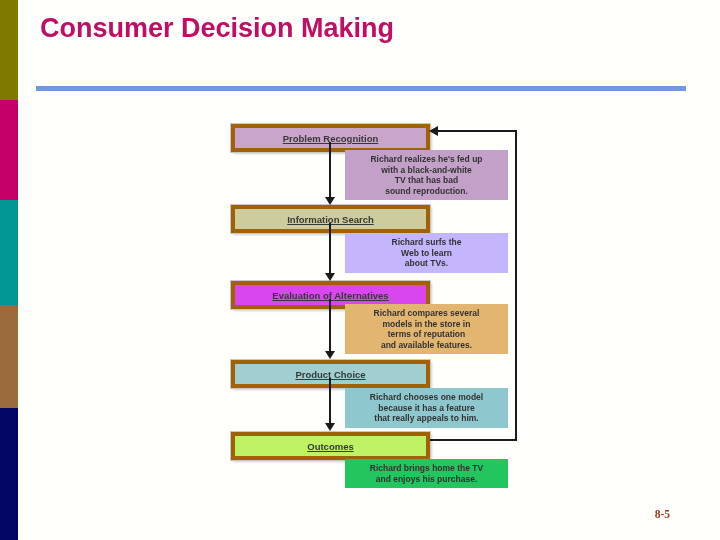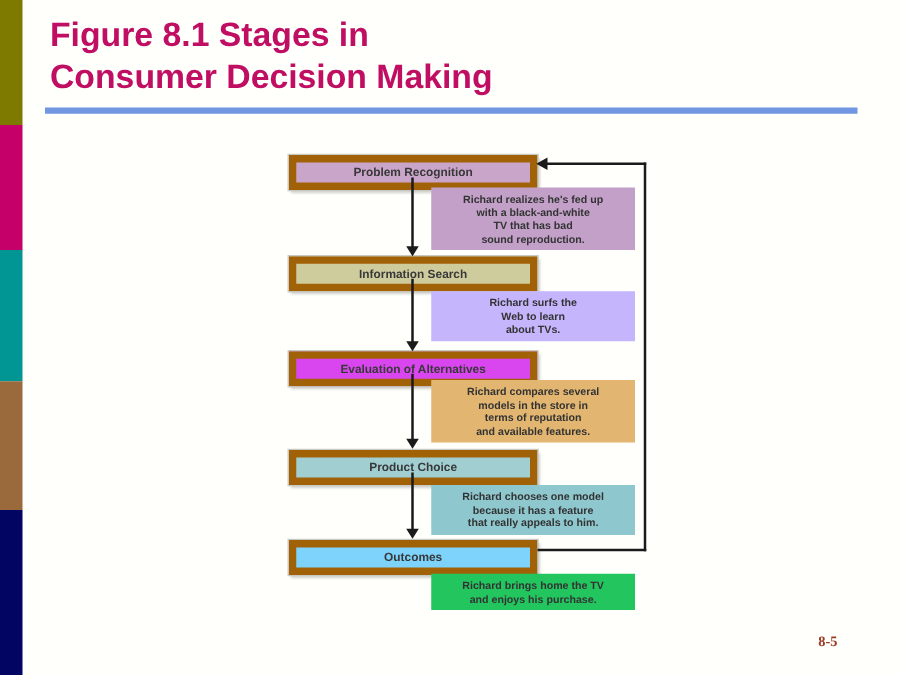--- a/index.html
+++ b/index.html
@@ -25,25 +25,25 @@
     position:absolute;left:40px;top:12px;width:620px;
     font-size:27px;font-weight:bold;line-height:33px;
     letter-spacing:0px;
   }
   .title-rule{position:absolute;left:36px;top:86px;width:650px;height:5px;}
 
   
   .stage{
     position:absolute;left:231px;width:199px;height:28px;
     box-sizing:border-box;
-    border:6px solid #a16207;
+    border:4px solid #a16207;
     outline:1px solid #c9c9c3;
     box-shadow:2px 2px 2px rgba(120,120,120,0.35);
     display:flex;align-items:center;justify-content:center;
-    font-size:9.5px;font-weight:bold;color:#383838;
+    font-size:9.5px;font-weight:bold;color:#383838;text-decoration:underline;
   }
   .note{
     position:absolute;left:345px;width:163px;
     box-sizing:border-box;padding:4px 2px;
     text-align:center;white-space:pre-line;
     font-size:8.5px;font-weight:bold;line-height:10.5px;color:#333333;
   }
   .vline,.hline{position:absolute;background:#1a1a1a;}
   .vline{width:2px;}
   .hline{height:2px;}
@@ -75,32 +75,31 @@
 
   <div class="sidebar">
     <div class="seg seg1" style="background-color: rgb(126, 122, 0);"></div>
     <div class="seg seg2" style="background-color: rgb(197, 0, 104);"></div>
     <div class="seg seg3" style="background-color: rgb(1, 150, 147);"></div>
     <div class="seg seg4" style="background-color: rgb(154, 106, 60);"></div>
     <div class="seg seg5" style="background-color: rgb(3, 5, 99);"></div>
   </div>
 
   <div class="title" style="color: rgb(192, 14, 99);">
-    <div>Figure 8.1 Stages in</div>
     <div>Consumer Decision Making</div>
   </div>
   <div class="title-rule" style="background-color: rgb(114, 151, 226);"></div>
 
   <div>
 
     <div class="stage" style="top: 124px; background-color: rgb(201, 165, 201);">Problem Recognition</div>
     <div class="stage" style="top: 205px; background-color: rgb(206, 204, 156);">Information Search</div>
     <div class="stage" style="top: 281px; background-color: #d946ef;">Evaluation of Alternatives</div>
     <div class="stage" style="top: 360px; background-color: rgb(160, 206, 209);">Product Choice</div>
-    <div class="stage" style="top: 432px; background-color: #7dd3fc;">Outcomes</div>
+    <div class="stage" style="top: 432px; background-color: #bef264;">Outcomes</div>
 
     <div class="note" style="top: 150px; background-color: rgb(194, 160, 200);">Richard realizes he's fed up
 with a black-and-white
 TV that has bad
 sound reproduction.</div>
     <div class="note" style="top: 233px; background-color: #c4b5fd;">Richard surfs the
 Web to learn
 about TVs.</div>
     <div class="note" style="top: 304px; background-color: rgb(226, 182, 113);">Richard compares several
 models in the store in

